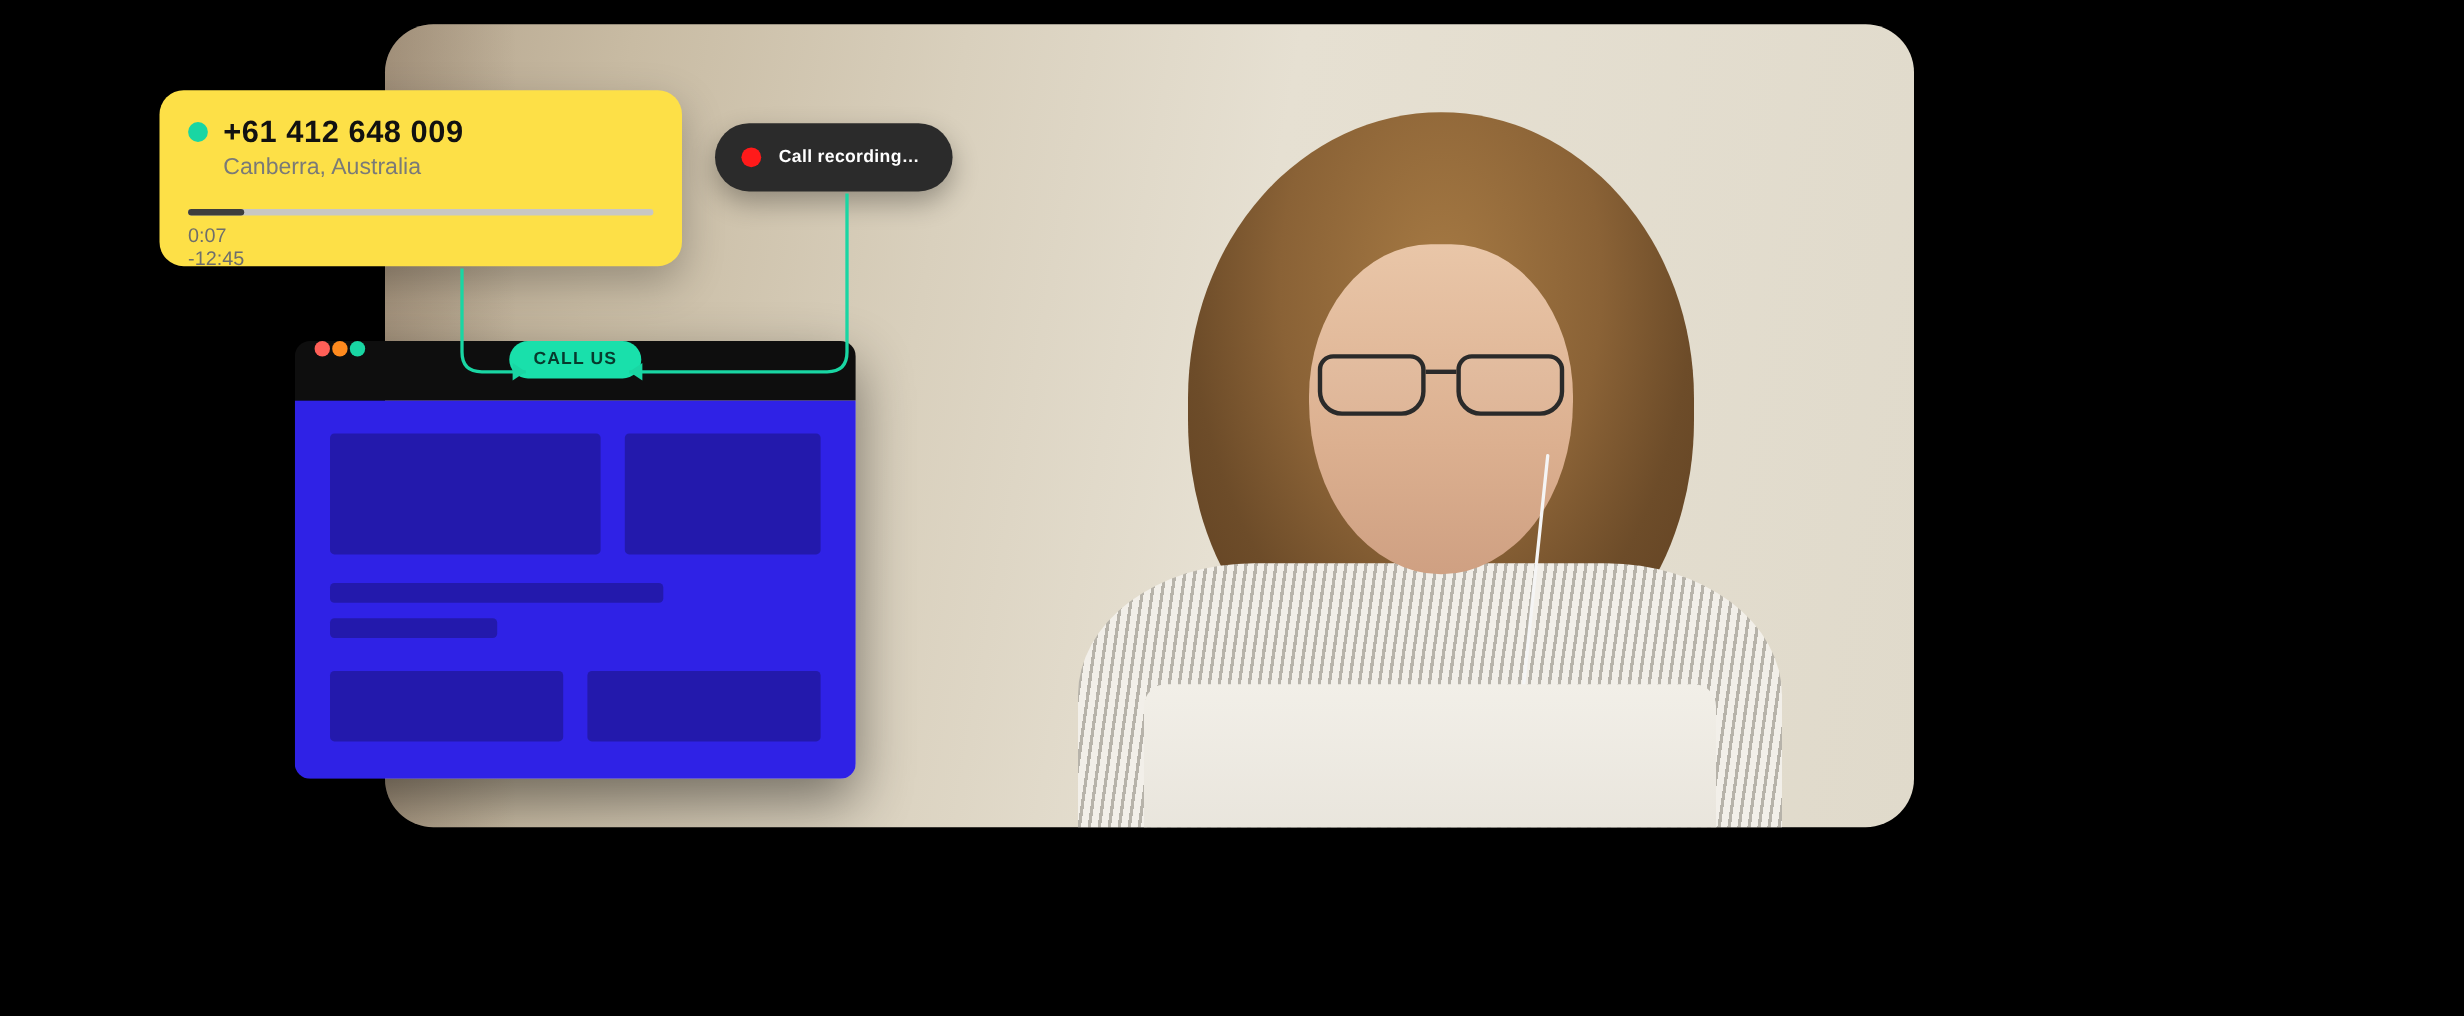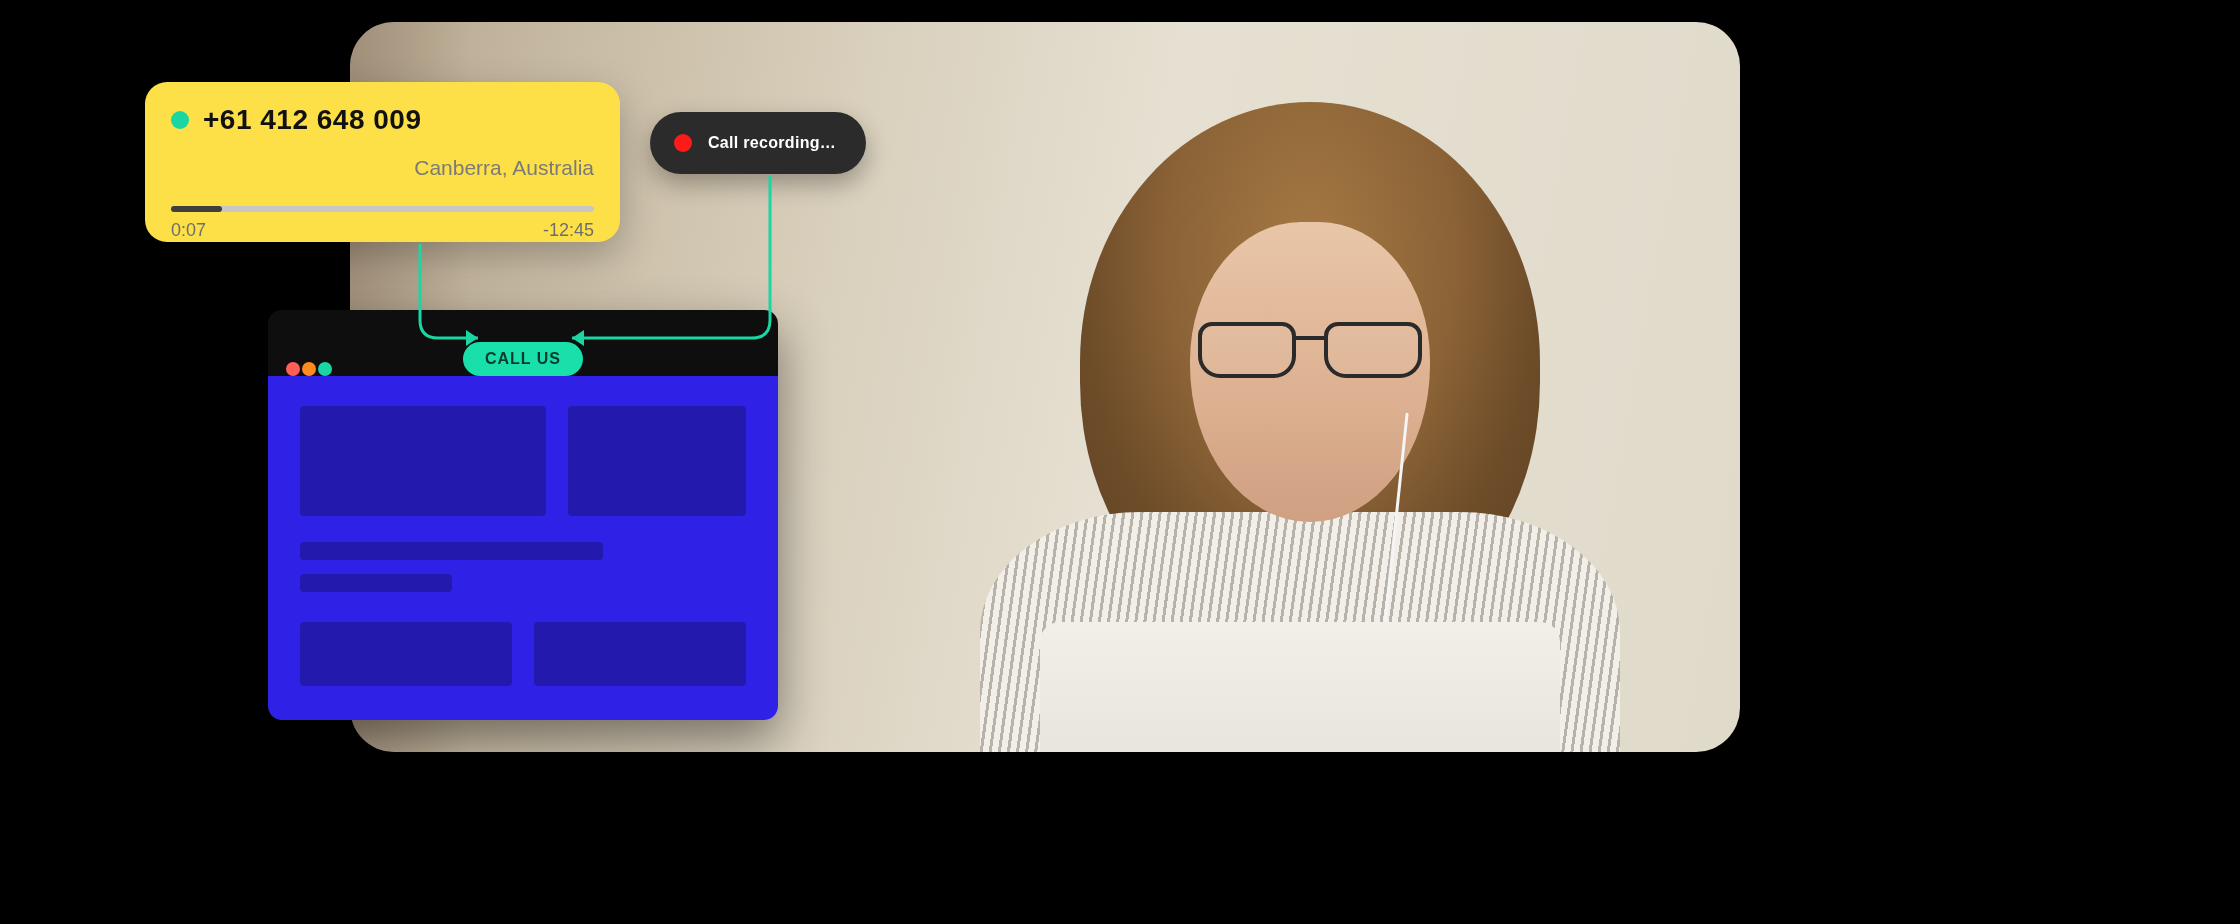--- a/index.html
+++ b/index.html
@@ -132,25 +132,24 @@
     background: #19d6a3;
     flex-shrink: 0;
   }
   .phone-number {
     font-size: 28px;
     font-weight: 800;
     letter-spacing: 0.5px;
     color: #111;
   }
   .location {
-    margin-top: 20px;
+    margin-top: 4px;
     margin-left: 32px;
     font-size: 21px;
     color: #7a7a78;
-    text-align: right;
   }
   .progress-wrap {
     margin-top: 26px;
   }
   .progress-track {
     position: relative;
     height: 6px;
     background: #c8c7c3;
     border-radius: 3px;
   }
@@ -161,20 +160,21 @@
     width: 12%;
     background: #3e3e3d;
     border-radius: 3px;
   }
   .time-row {
     display: flex;
     justify-content: space-between;
     margin-top: 8px;
     font-size: 18px;
     color: #6e6e6c;
+    flex-direction: column;
   }
 
   
   .recording-pill {
     position: absolute;
     left: 650px;
     top: 112px;
     height: 62px;
     padding: 0 30px 0 24px;
     background: #2b2b2b;
@@ -207,24 +207,24 @@
   .browser {
     position: absolute;
     left: 268px;
     top: 310px;
     width: 510px;
     border-radius: 14px;
     overflow: hidden;
     box-shadow: 0 20px 50px rgba(0,0,0,0.45);
   }
   .browser-bar {
-    height: 66px;
+    height: 54px;
     background: #0e0e0e;
     display: flex;
-    align-items: flex-end;
+    align-items: flex-start;
     padding: 0 18px;
     gap: 2px;
     position: relative;
   }
   .traffic {
     width: 14px; height: 14px; border-radius: 50%;
   }
   .traffic.red { background: #ff5f57; }
   .traffic.orange { background: #ff8a1e; }
   .traffic.green { background: #19d6a3; }

